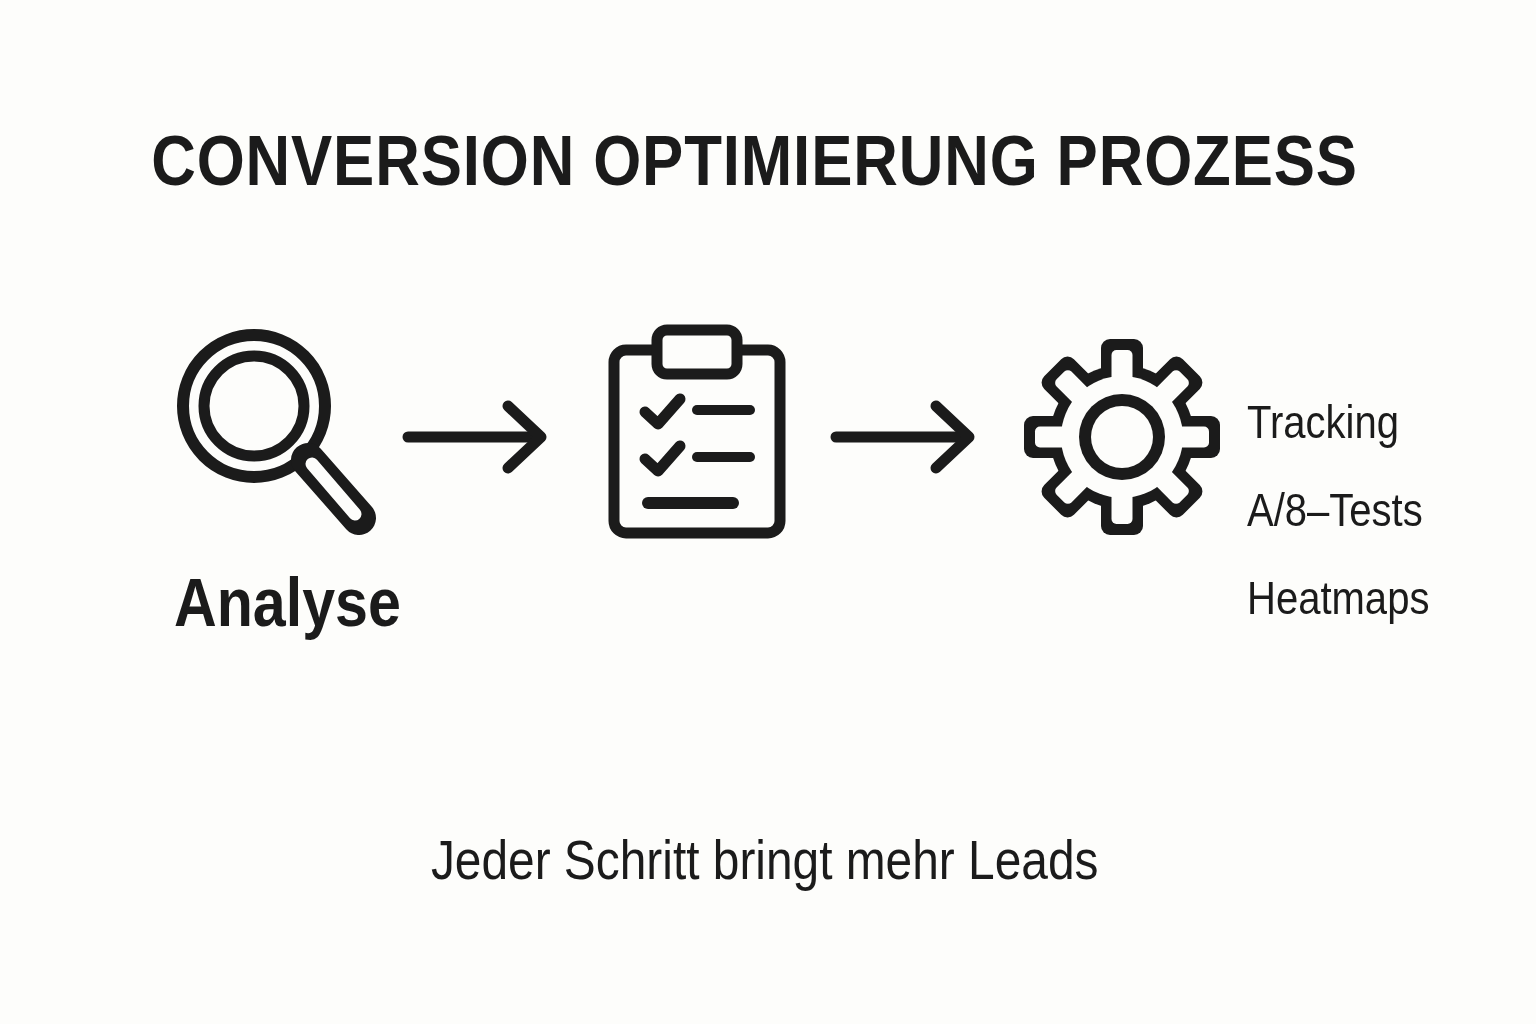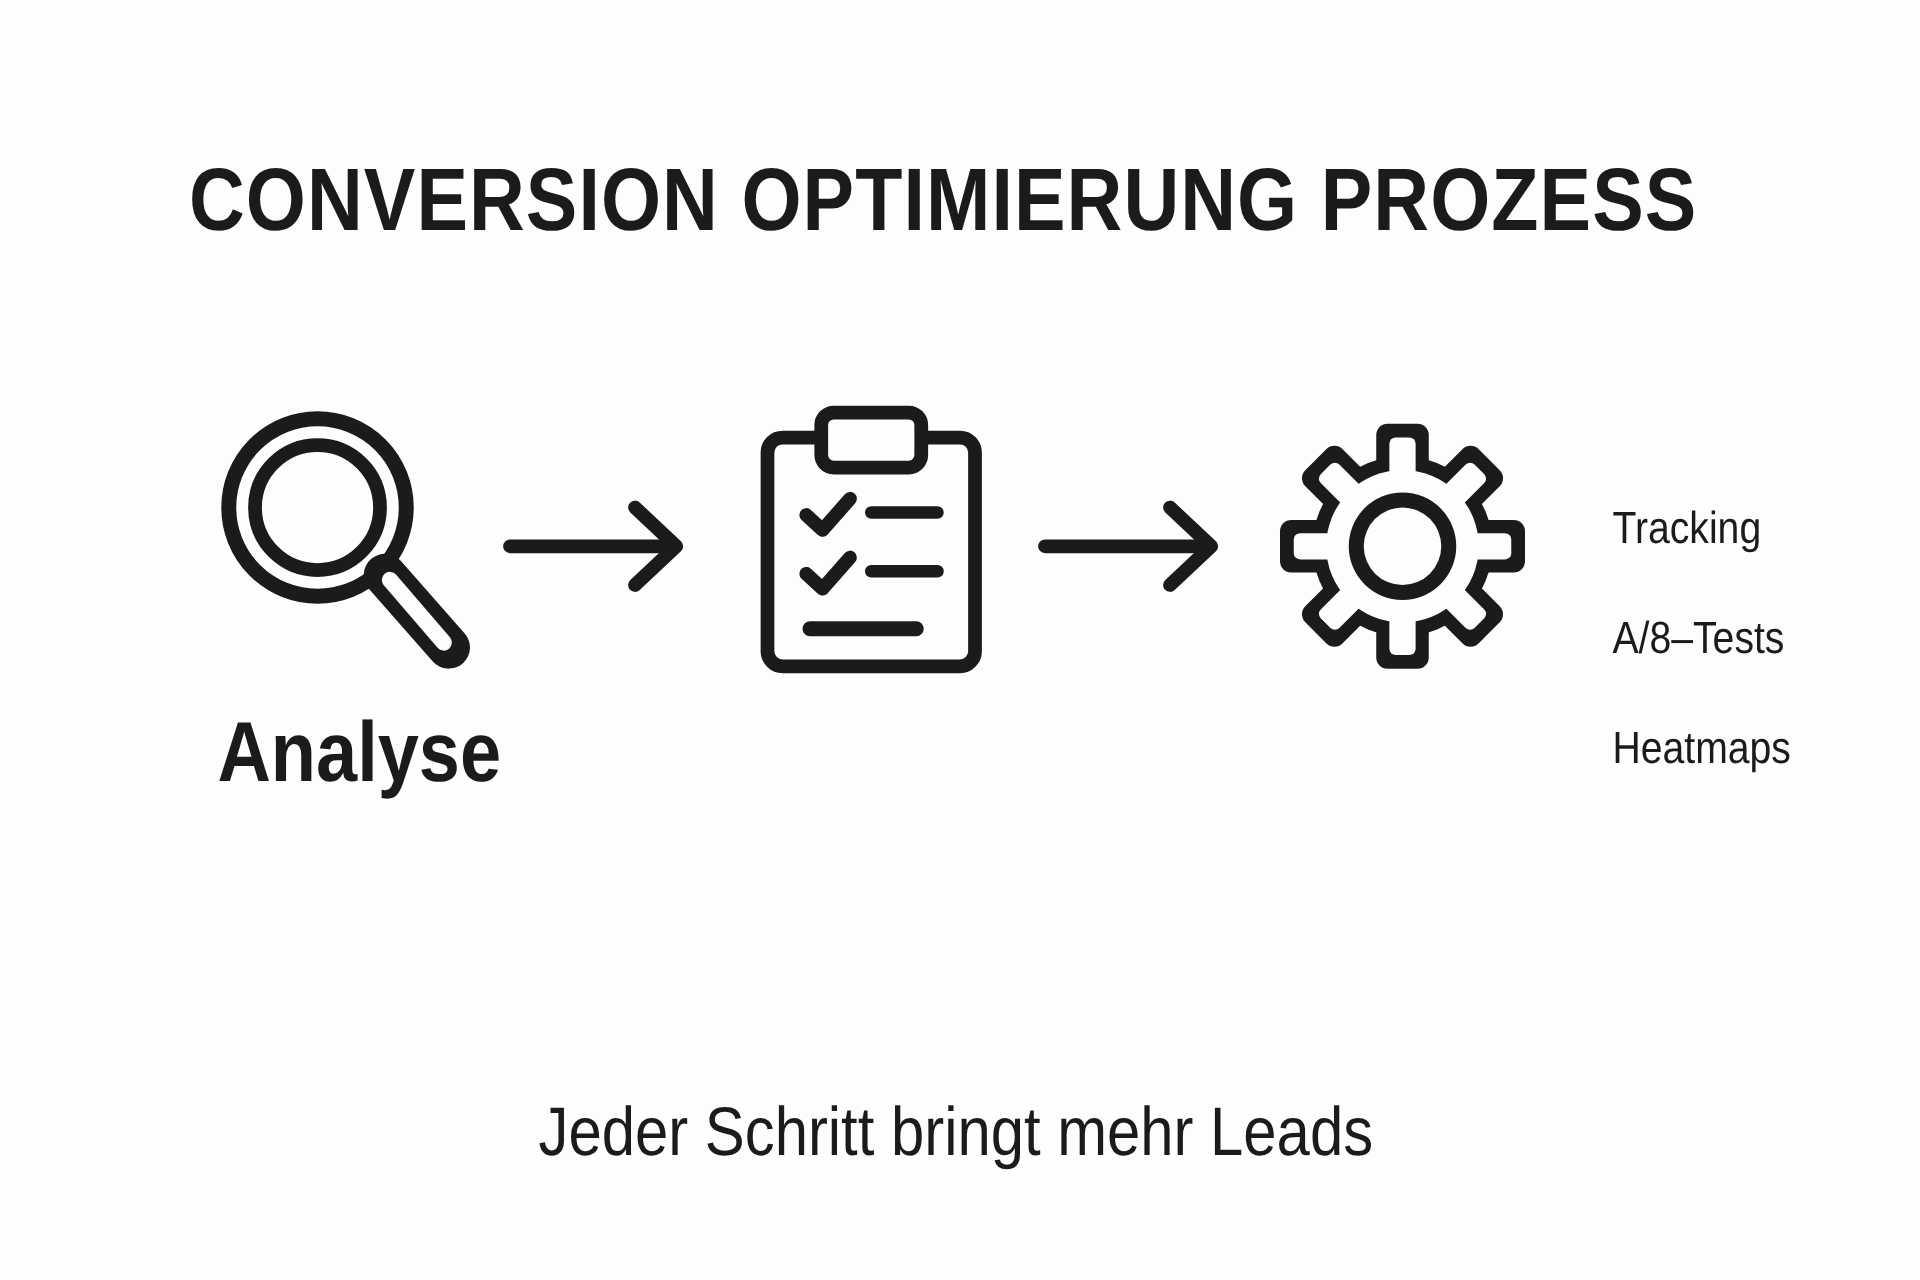--- a/index.html
+++ b/index.html
@@ -16,26 +16,26 @@
 
   .title-wrap{position:absolute;left:0;top:120px;width:1510px;text-align:center;}
   .title{font-size:71px;font-weight:700;letter-spacing:1px;}
 
   .label-wrap{position:absolute;top:568px;width:500px;text-align:center;}
   .step-label{font-size:68px;line-height:68px;font-weight:700;}
   .label-analyse{left:37px;text-decoration:underline;}
   .label-testen{left:450px;}
   .label-umsetzen{left:840px;}
 
-  .detail{position:absolute;left:1290px;font-size:36px;line-height:48px;font-weight:400;}
+  .detail{position:absolute;left:1247px;font-size:46px;line-height:48px;font-weight:400;}
   .detail-0{top:398px;}
   .detail-1{top:486px;}
   .detail-2{top:574px;}
 
-  .footer-wrap{position:absolute;left:0;top:876px;width:1530px;text-align:center;}
+  .footer-wrap{position:absolute;left:0;top:831px;width:1530px;text-align:center;}
   .footer{font-size:55px;line-height:58px;font-weight:400;}
 
   .icon{position:absolute;}
   .icon-magnifier{left:168px;top:320px;}
   .icon-clipboard{left:600px;top:320px;}
   .icon-gear{left:1022px;top:337px;}
   .arrow-1{left:402px;top:397px;}
   .arrow-2{left:830px;top:397px;}
 </style>
 </head>

